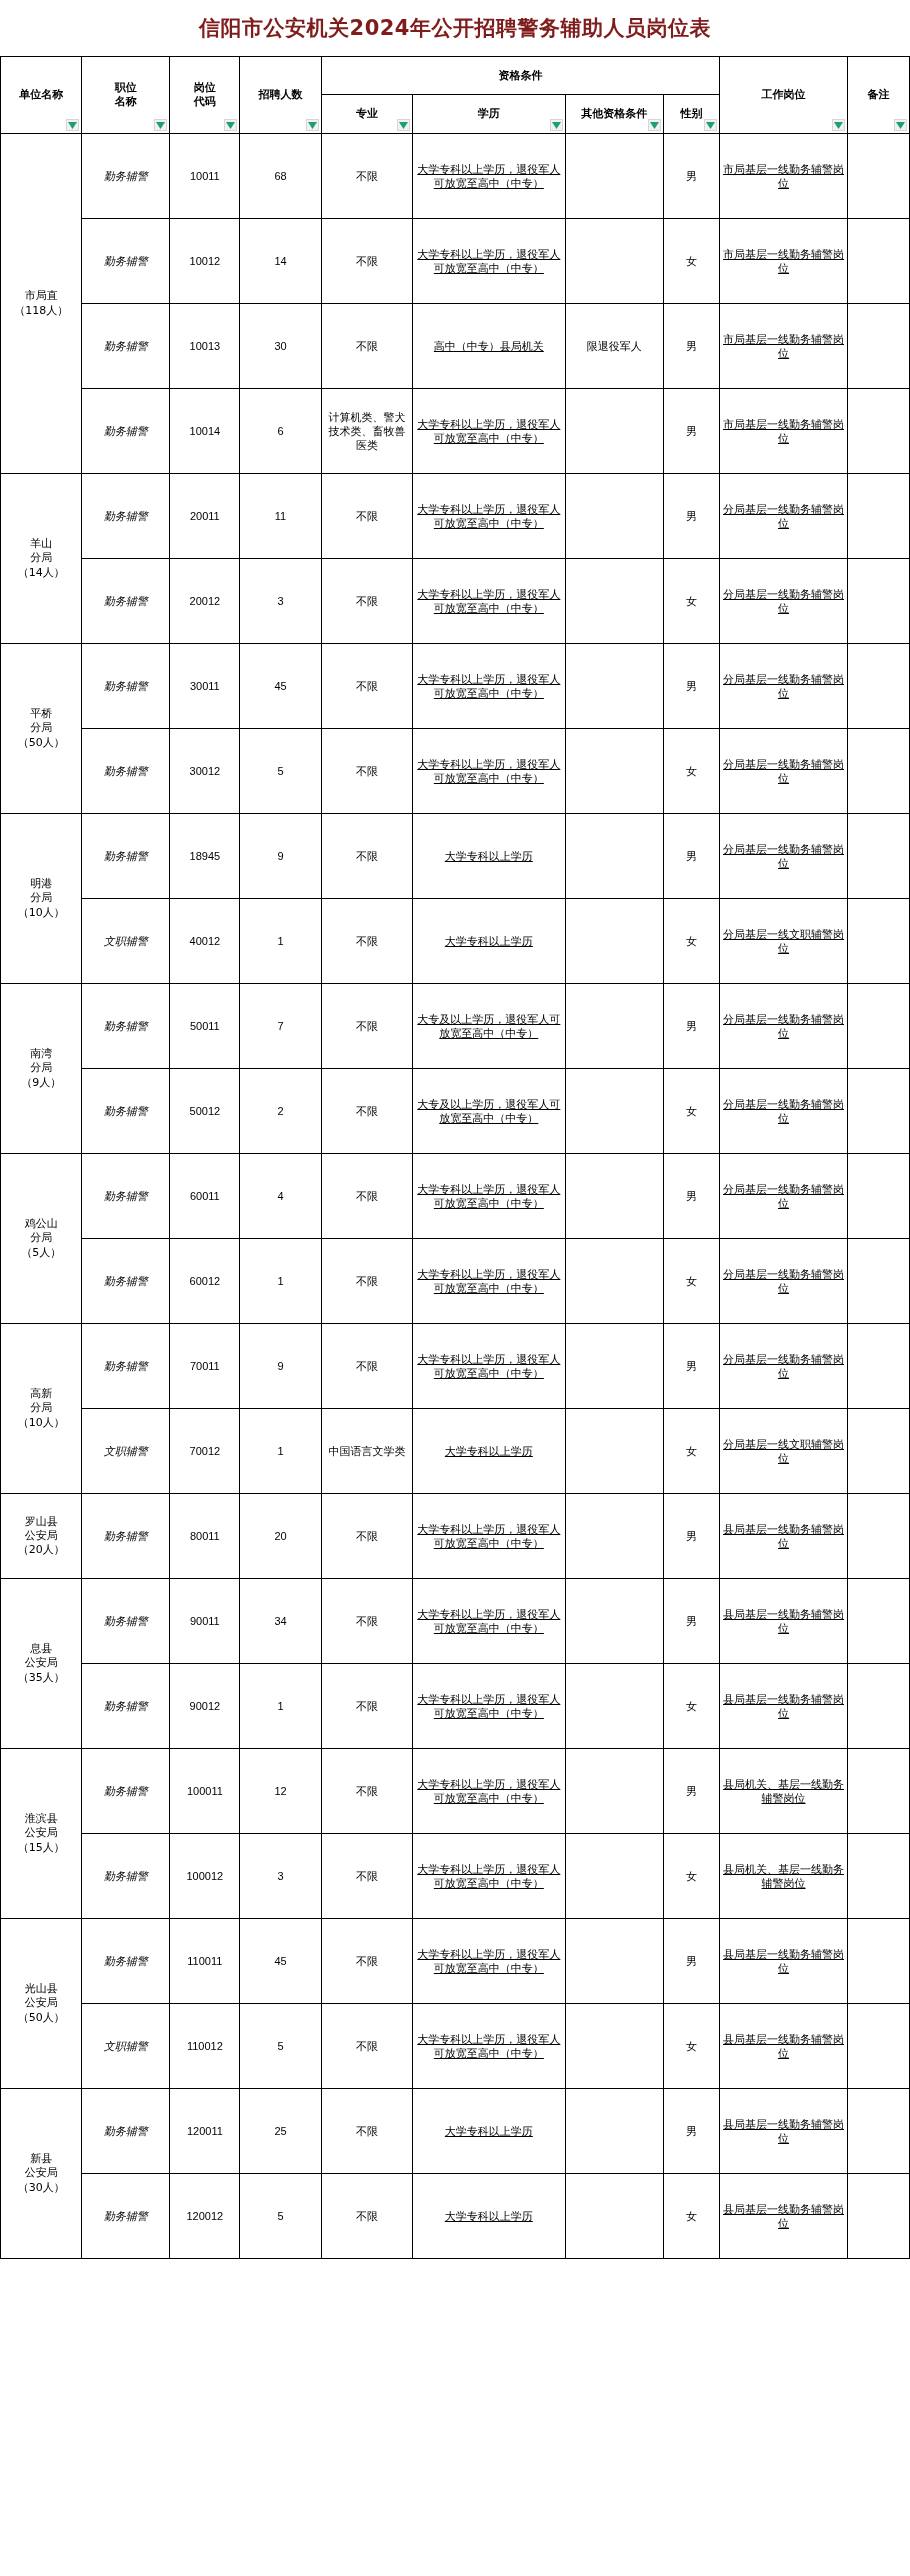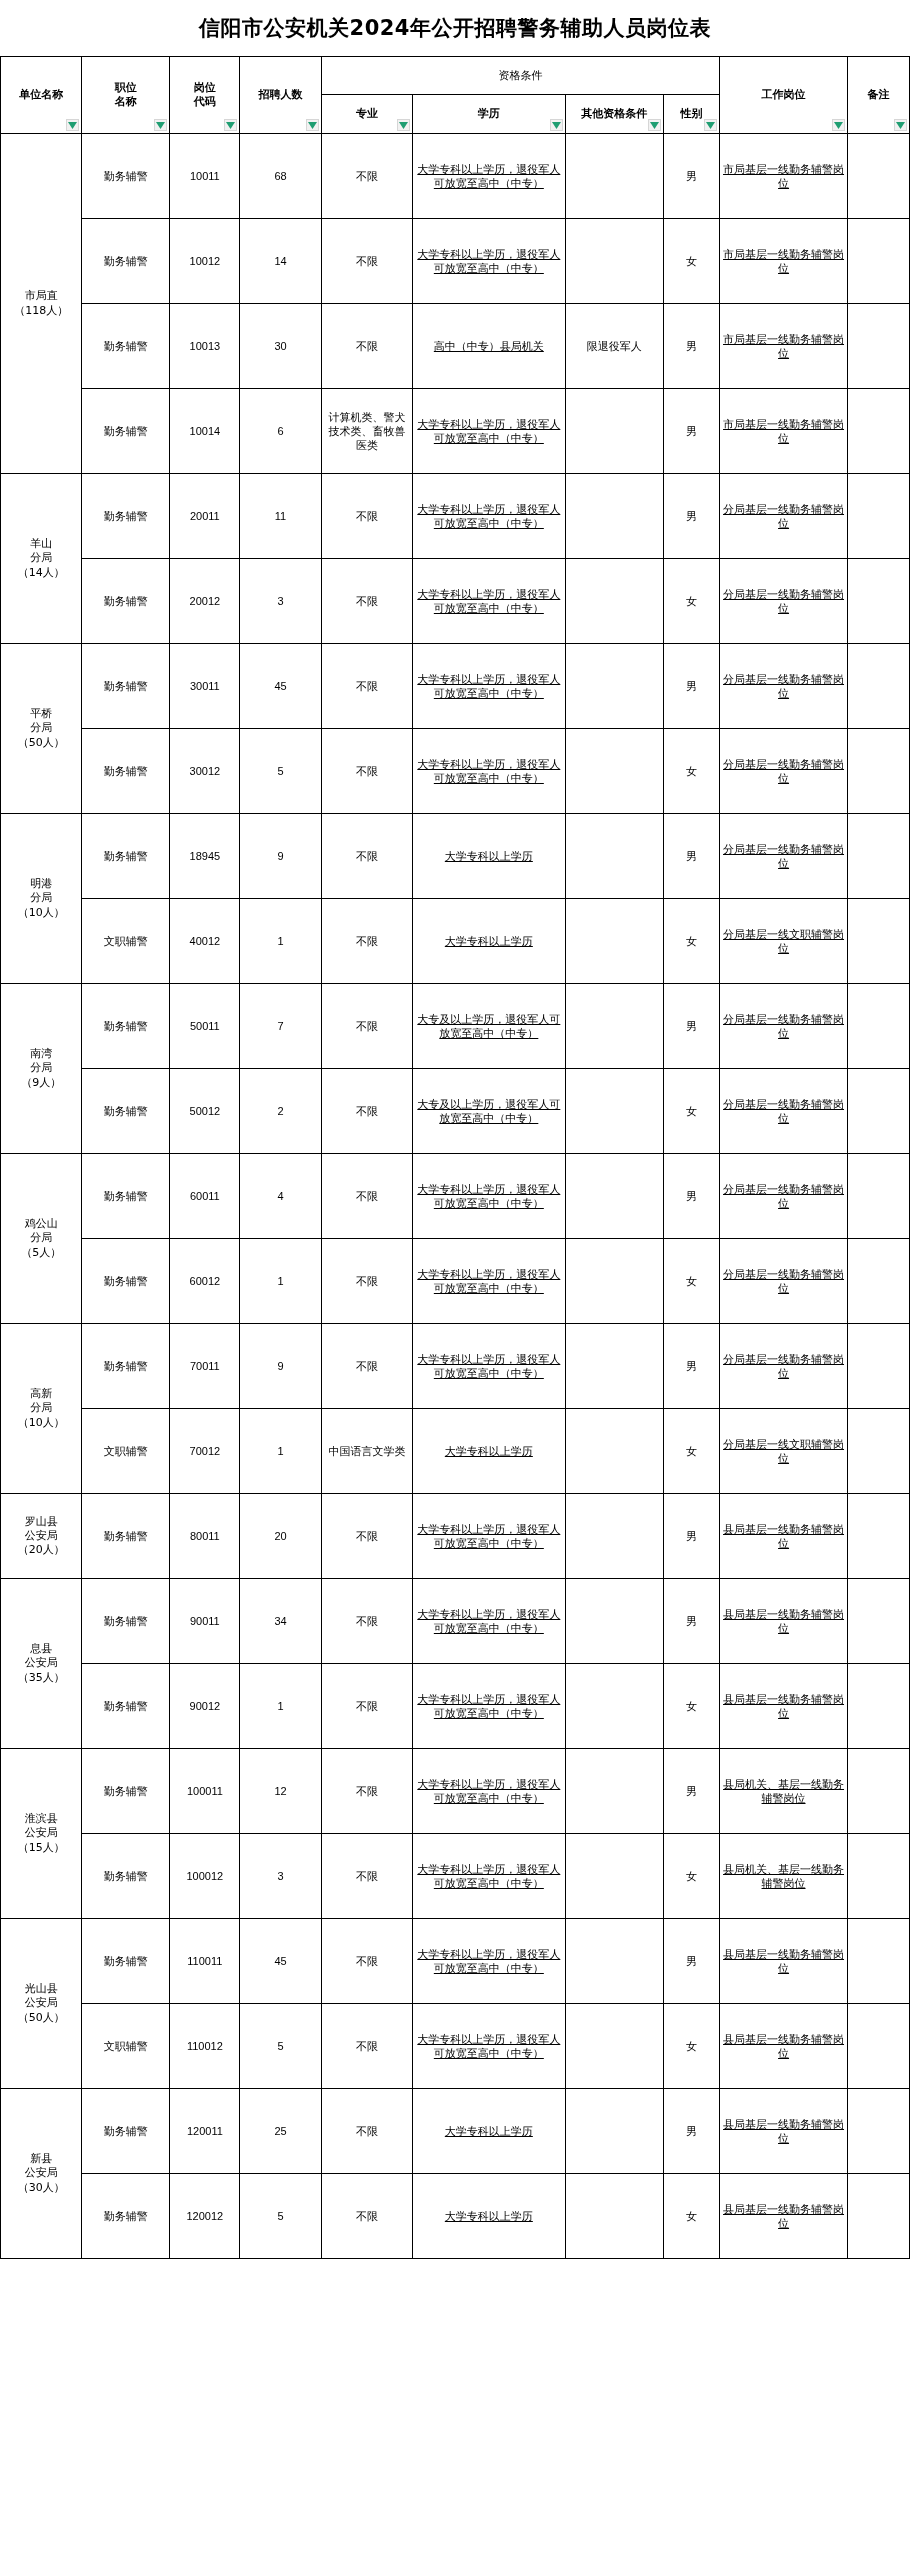--- a/index.html
+++ b/index.html
@@ -14,21 +14,21 @@
   
   .title-band{
     height:56px;
     display:flex;align-items:center;justify-content:center;
     background:#ffffff;
   }
   .doc-title{
     font-size:21px;
     font-weight:bold;
     letter-spacing:0.5px;
-    color:#000000;
+    color:#7f1d1d;
     white-space:nowrap;
     font-family:"DejaVu Sans","Liberation Sans",sans-serif;
   }
 
   
   table.grid{
     border-collapse:collapse;
     width:910px;
     table-layout:fixed;
   }
@@ -45,21 +45,21 @@
 
   
   th.hd{
     font-weight:bold;
     font-size:12.4px;
     position:relative;
     height:34px;
     font-family:"DejaVu Sans","Liberation Sans",sans-serif;
   }
   th.hd.tall{height:68px;}
-  th.grouphd{height:33px;font-weight:normal;font-size:12.4px;}
+  th.grouphd{height:33px;font-weight:bold;font-size:12.4px;}
 
   
   .filt{
     position:absolute;
     right:2px;bottom:2px;
     width:13px;height:12px;
     background:#f2f2f2;
     border:1px solid #d6d6d6;
     display:flex;align-items:center;justify-content:center;
     box-sizing:border-box;
@@ -69,21 +69,21 @@
   
   td.unit{
     font-weight:normal;
     font-size:12.4px;
     line-height:1.35;
     font-family:"DejaVu Sans","Liberation Sans",sans-serif;
   }
   
   td.num{font-size:11.4px;}
   td.txt{font-size:10.4px;line-height:1.3;padding:3px 3px;}
-  td.job{font-size:11.4px;}
+  td.job{font-size:11.4px;font-style:italic;}
   td.wide{font-size:10.4px;line-height:1.3;text-align:left;padding-left:4px;text-decoration:underline;}
   td.pos{font-size:10.4px;line-height:1.3;text-decoration:underline;}
   td.sex{font-size:11.4px;}
   td.blank{}
 
   
   col.c-unit{width:72px;}
   col.c-job{width:78px;}
   col.c-code{width:62px;}
   col.c-cnt{width:72px;}

